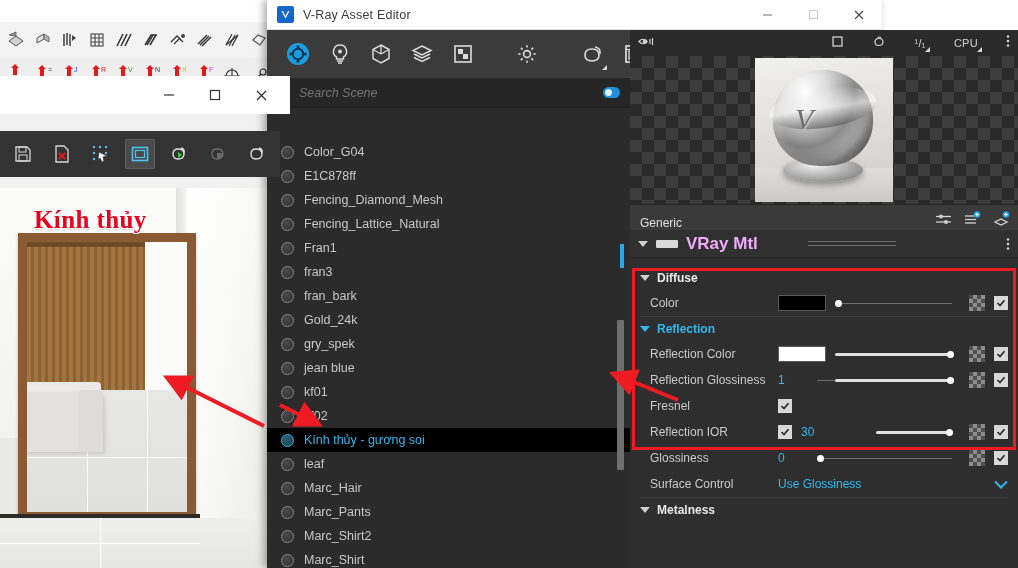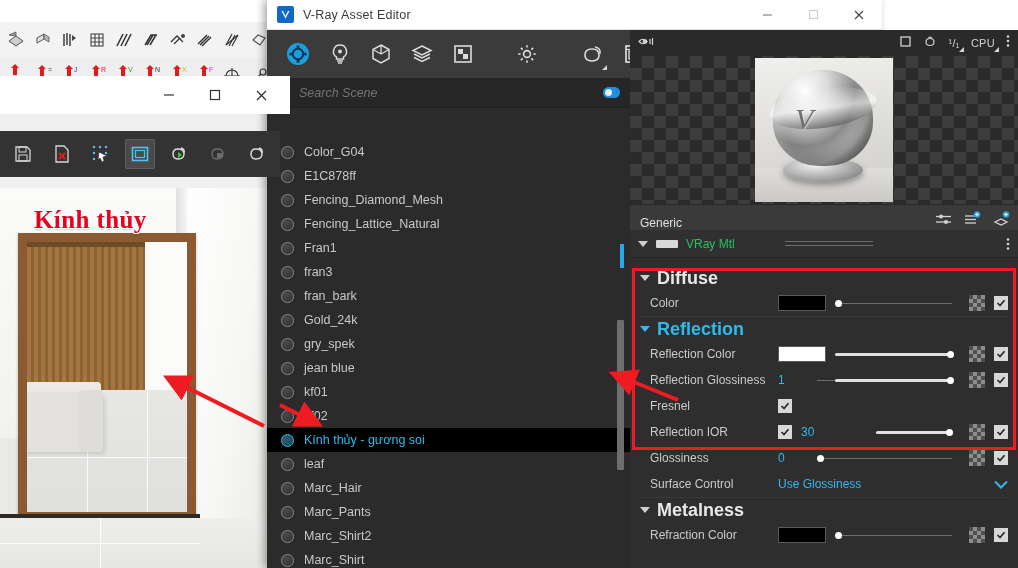--- a/index.html
+++ b/index.html
@@ -125,21 +125,21 @@
   }
   .asset-dot.lit { border-color:#31b9ee; background: radial-gradient(circle at 35% 32%, #2e5d70, #21424f); }
   .asset-label { font-size:12.5px; color:#c8c8c8; white-space:nowrap; }
   .asset-row.selected .asset-label { color:#31b9ee; }
   .list-scrollbar { position:absolute; right:6px; top:180px; width:7px; height:150px; background:#6e6e6e; border-radius:1px; }
   .sel-marker { position:absolute; right:6px; top:104px; width:4px; height:24px; background:#2aa7ea; }
 
   
   .vae-right { width: 388px; height:538px; background:#2e2e2e; position:relative; }
   .prev-toolbar { height:26px; background:#2a2a2a; display:flex; align-items:center; padding:0 8px; }
-  .prev-toolbar .right { margin-left:auto; display:flex; align-items:center; gap:11px; }
+  .prev-toolbar .right { margin-left:auto; display:flex; align-items:center; gap:28px; }
   .prev-lbl { font-size:11px; color:#d2d2d2; letter-spacing:0.3px; }
   .pt-corner { position:relative; }
   .pt-corner::after { content:''; position:absolute; right:-4px; bottom:-3px; width:0;height:0;
       border-left:5px solid transparent; border-bottom:5px solid #d6d6d6; }
 
   .preview {
     height:148px; position:relative; overflow:hidden;
     background-color:#2a2a2a;
     background-image:
       linear-gradient(45deg, #3d3d3d 25%, transparent 25%, transparent 75%, #3d3d3d 75%),
@@ -173,29 +173,29 @@
   }
   .pv-floorline { position:absolute; left:0; bottom:0; width:138px; height:34px;
       background:linear-gradient(180deg,#dfdedb,#cbc9c5); }
 
   
   .generic-bar { height:26px; background:#3a3a3a; display:flex; align-items:flex-end; padding:0 8px 0 10px; border-top:1px solid #272727; }
   .generic-lbl { font-size:12px; color:#e0e0e0; }
   .generic-icons { margin-left:auto; display:flex; align-items:center; gap:12px; }
 
   .mtl-bar { height:28px; background:#303030; display:flex; align-items:center; padding:0 8px 0 8px; gap:8px; border-bottom:1px solid #252525; }
-  .mtl-name { font-size:12px; color:#22c55e; }
+  .mtl-name { font-size:17px; color:#f0abfc;font-weight:bold; }
   .mtl-swatch { width:22px; height:8px; background:#d9d9d9; border-radius:1px; }
   .mtl-lines { margin-left:42px; width:88px; }
   .mtl-lines div { height:1px; background:#6f6f6f; margin:2.5px 0; }
   .mtl-dots { margin-left:auto; color:#cfcfcf; font-size:13px; letter-spacing:0; line-height:5px; }
 
   .props { position:relative; }
   .sec-head { height:24px; display:flex; align-items:center; gap:7px; padding-left:10px; }
-  .sec-title { font-size:18px; font-weight:bold; color:#e8e8e8; }
+  .sec-title { font-size:12px; font-weight:bold; color:#e8e8e8; }
   .sec-title.cyan { color:#31b9ee; }
   .tri { width:0;height:0;border-left:5px solid transparent;border-right:5px solid transparent;border-top:6px solid #cfcfcf; }
   .tri.cyan { border-top-color:#31b9ee; }
 
   .prow { height:26px; display:flex; align-items:center; padding-left:20px; }
   .prow-label { width:128px; font-size:12px; color:#cacaca; }
   .prow-mid { flex:1; display:flex; align-items:center; gap:9px; }
   .swatch { width:48px; height:16px; border:1px solid #5a5a5a; flex:0 0 auto; }
   .swatch.black { background:#000000; }
   .swatch.white { background:#ffffff; }
@@ -927,38 +927,20 @@
                 </svg>
             </span>
           </div>
 
           <div class="divider"></div>
 
           <div class="sec-head">
             <span class="tri"></span>
             <span class="sec-title">Metalness</span>
           </div>
-          <div class="prow">
-            <span class="prow-label">Refraction Color</span>
-            <span class="prow-mid">
-              <span class="swatch black"></span>
-              <span class="slider">
-                <span class="slider-track"></span>
-                  <span class="slider-knob" style="left:0px;"></span>
-              </span>
-            </span>
-            <span class="prow-right">
-              <span class="tex-slot"></span>
-              <span class="chk">
-                <svg width="10" height="10" viewBox="0 0 10 10">
-                    <path d="M1.5 5 L4 7.6 L8.5 2.2" stroke="#2a2a2a" stroke-width="1.7" fill="none"></path>
-                  </svg>
-              </span>
-            </span>
-          </div>
 
         </div>
       </div>
     </div>
   </div>
 
   <svg class="arrow-svg" viewBox="0 0 1018 568">
     <defs>
       <marker id="ah" markerWidth="7" markerHeight="7" refX="5.6" refY="3.5" orient="auto">
         <path d="M0 0 L7 3.5 L0 7 Z" fill="#ee1b23"></path>

